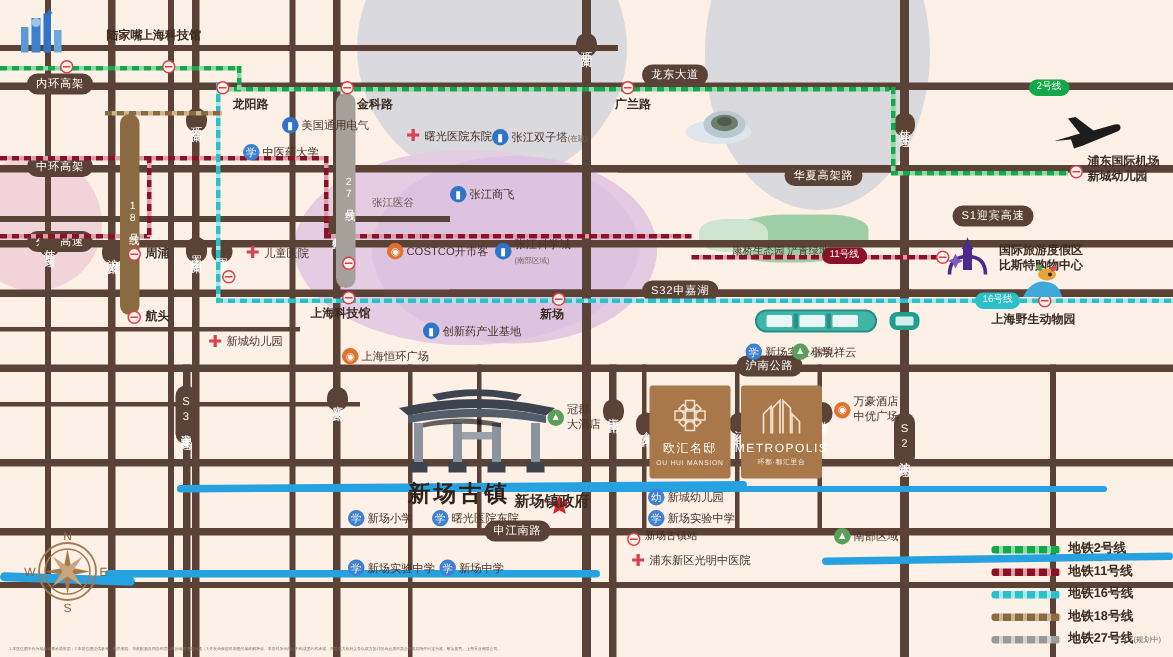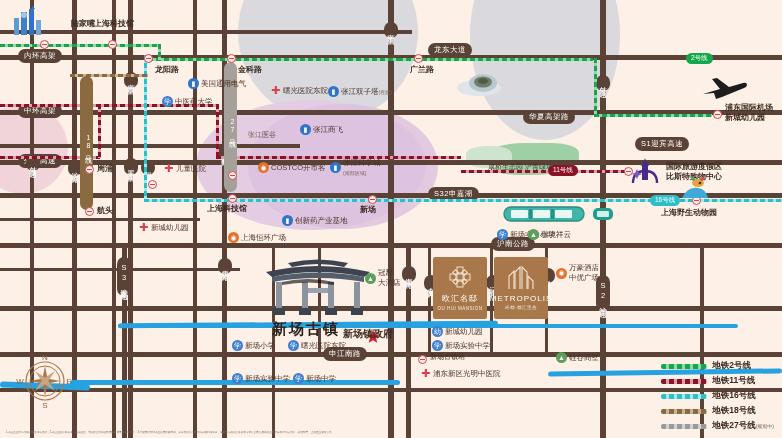--- a/index.html
+++ b/index.html
@@ -290,21 +290,21 @@
   <div class="poi" style="left:528px;top:229px;">
     <span class="ic park">▲</span>
     <span class="tx">瑞境祥云</span>
   </div>
   <div class="poi" style="left:556px;top:263px;">
     <span class="ic mall">◉</span>
     <span class="tx two"><span>万豪酒店</span><br><span>中优广场</span></span>
   </div>
   <div class="poi" style="left:556px;top:352px;">
     <span class="ic park">▲</span>
-    <span class="tx">硅谷商墅</span>
+    <span class="tx">南部区域</span>
   </div>
   <div class="poi" style="left:365px;top:268px;">
     <span class="ic park">▲</span>
     <span class="tx two"><span>冠郡</span><br><span>大酒店</span></span>
   </div>
   <div class="poi" style="left:432px;top:326px;">
     <span class="ic sch">幼</span>
     <span class="tx">新城幼儿园</span>
   </div>
   <div class="poi" style="left:432px;top:340px;">

